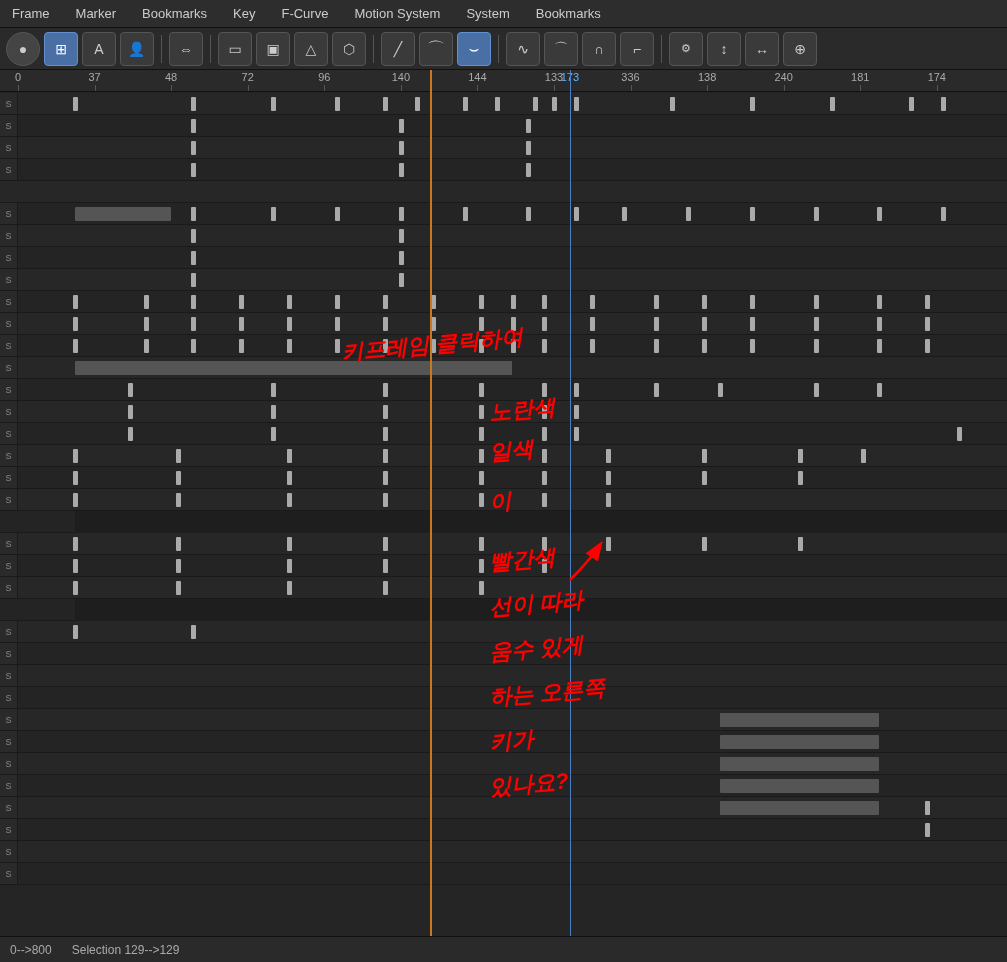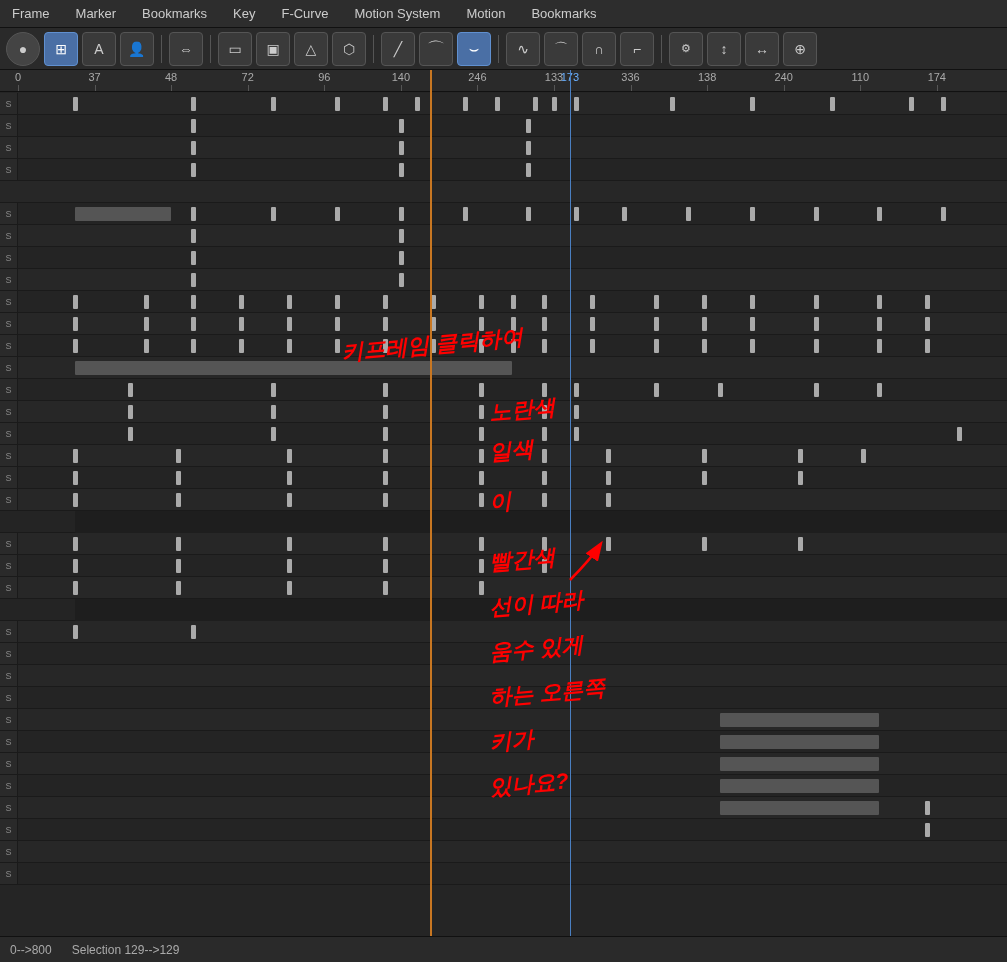--- a/index.html
+++ b/index.html
@@ -213,21 +213,21 @@
 </head>
 <body>
 
 <div id="menu-bar">
   <span class="menu-item">Frame</span>
   <span class="menu-item">Marker</span>
   <span class="menu-item">Bookmarks</span>
   <span class="menu-item">Key</span>
   <span class="menu-item">F-Curve</span>
   <span class="menu-item">Motion System</span>
-  <span class="menu-item">Motion</span>
+  <span class="menu-item">System</span>
   <span class="menu-item">Bookmarks</span>
 </div>
 
 <div id="toolbar">
   <div class="tool-btn circle">●</div>
   <div class="tool-btn active">⊞</div>
   <div class="tool-btn">A</div>
   <div class="tool-btn">👤</div>
   <div class="tool-separator"></div>
   <div class="tool-btn">⇔</div>
@@ -273,21 +273,21 @@
       <div class="ruler-tick" style="left: 247.703px;"></div>
       <div class="ruler-mark" style="left: 324.271px;">
         <span>96</span>
       </div>
       <div class="ruler-tick" style="left: 324.271px;"></div>
       <div class="ruler-mark" style="left: 400.839px;">
         <span>140</span>
       </div>
       <div class="ruler-tick" style="left: 400.839px;"></div>
       <div class="ruler-mark" style="left: 477.406px;">
-        <span>246</span>
+        <span>144</span>
       </div>
       <div class="ruler-tick" style="left: 477.406px;"></div>
       <div class="ruler-mark" style="left: 553.974px;">
         <span>133</span>
       </div>
       <div class="ruler-tick" style="left: 553.974px;"></div>
       <div class="ruler-mark" style="left: 569.926px; color: rgb(106, 176, 255);">
         <span>173</span>
       </div>
       <div class="ruler-tick" style="left: 569.926px;"></div>
@@ -297,21 +297,21 @@
       <div class="ruler-tick" style="left: 630.542px;"></div>
       <div class="ruler-mark" style="left: 707.11px;">
         <span>138</span>
       </div>
       <div class="ruler-tick" style="left: 707.11px;"></div>
       <div class="ruler-mark" style="left: 783.677px;">
         <span>240</span>
       </div>
       <div class="ruler-tick" style="left: 783.677px;"></div>
       <div class="ruler-mark" style="left: 860.245px;">
-        <span>110</span>
+        <span>181</span>
       </div>
       <div class="ruler-tick" style="left: 860.245px;"></div>
       <div class="ruler-mark" style="left: 936.813px;">
         <span>174</span>
       </div>
       <div class="ruler-tick" style="left: 936.813px;"></div>
     </div>
 
   <div id="track-area">
   <div class="track-row">

